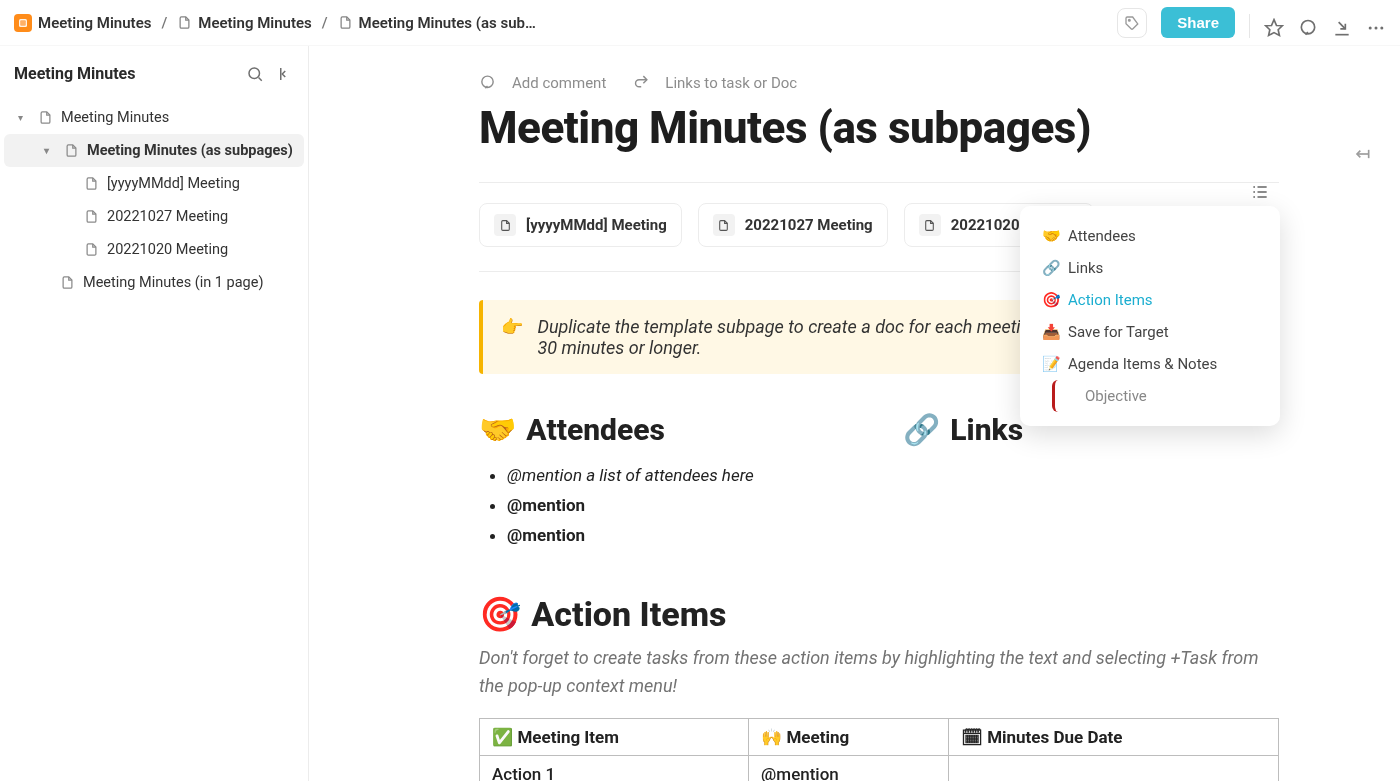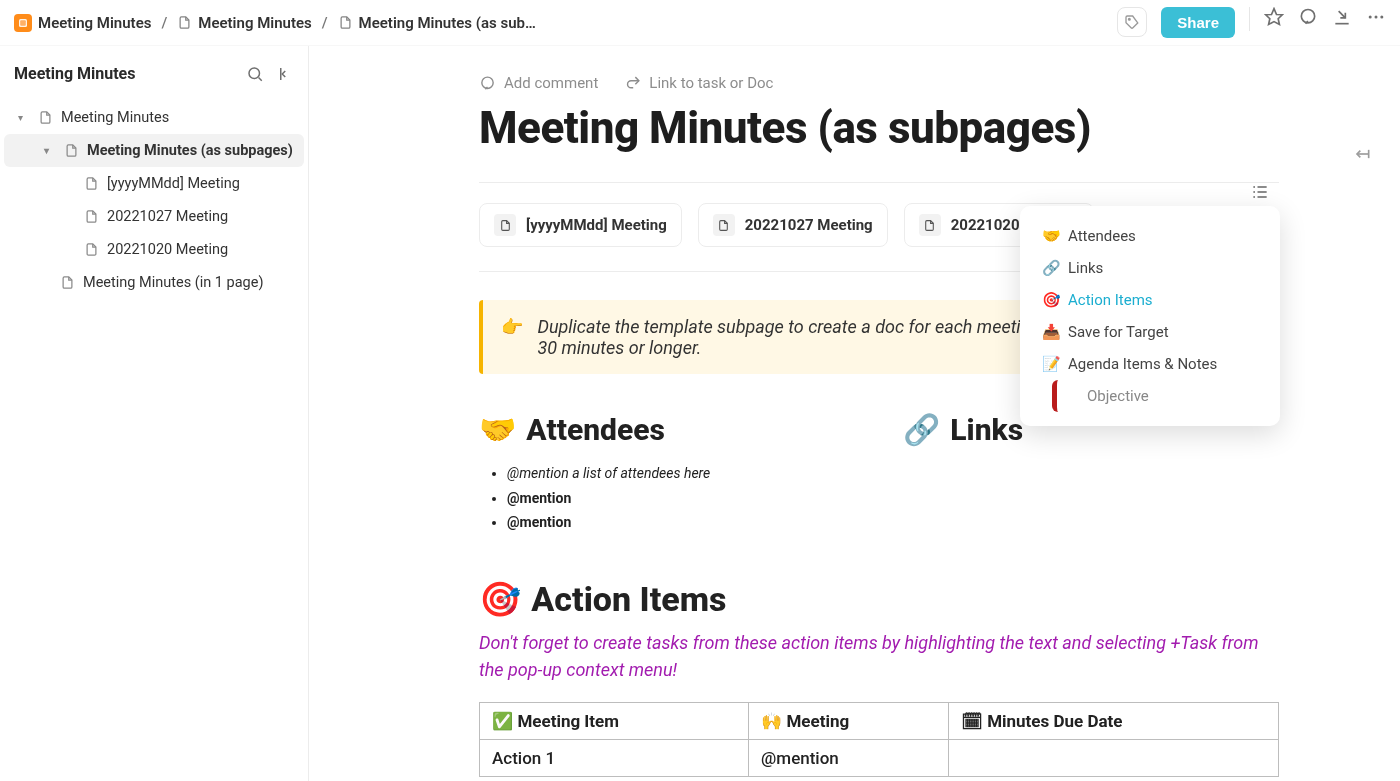--- a/index.html
+++ b/index.html
@@ -12,21 +12,21 @@
   .topbar {
     display: flex; align-items: center; justify-content: space-between;
     height: 46px; padding: 0 14px; border-bottom: 1px solid rgba(0,0,0,0.03);
   }
   .breadcrumbs { display: flex; align-items: center; gap: 10px; font-size: 15px; font-weight: 600; color: #333; }
   .breadcrumbs .sep { color: #777; font-weight: 500; }
   .breadcrumbs .crumb { display: inline-flex; align-items: center; gap: 6px; }
   .app-icon { width: 18px; height: 18px; background: #ff8c1a; border-radius: 4px; display:inline-flex; align-items:center; justify-content:center;}
   .app-icon svg { width:10px; height:10px; }
   .crumb-doc-icon { color:#848484; display:inline-flex; }
-  .top-actions { display: flex; align-items: flex-start; gap: 14px; }
+  .top-actions { display: flex; align-items: flex-end; gap: 14px; }
   .tag-btn { width:30px; height:30px; display:flex;align-items:center;justify-content:center;border-radius:6px;color:#9a9a9a;}
   .share-btn {
     background:#3bbfd6; color:#fff; border:none; border-radius:6px;
     padding:7px 16px; font-size:15px; font-weight:600; cursor:pointer;
   }
   .icon-btn { color:#6f6f6f; display:flex; align-items:center; justify-content:center; cursor:pointer;}
   
   .layout { display:flex; height: calc(781px - 46px); }
   .sidebar { width: 309px; min-width:309px; border-right:1px solid #ececec; background:#fff; padding-top:18px;}
   .sb-header { display:flex; align-items:center; justify-content:space-between; padding:0 16px 18px 14px;}
@@ -39,50 +39,50 @@
   .tree-row .doc-ic { color:#8a8a8a; display:inline-flex;}
   .tree-row.l0 { padding-left: 14px;}
   .tree-row.l1 { padding-left: 40px;}
   .tree-row.l2 { padding-left: 80px;}
   .new-page { display:flex; align-items:center; gap:10px; padding:10px 18px; color:#8a8a8a; font-size:14.5px; cursor:pointer;}
   
   .main-wrap { flex:1; position:relative; overflow:hidden; }
   .main { padding: 28px 0 0 0; height:100%; overflow:auto; }
   .content { max-width: 800px; margin: 0 0 0 170px; padding-bottom:60px;}
   .meta-line { display:flex; gap:26px; font-size:15px; color:#8d8d8d; margin-bottom:10px;}
-  .meta-link { display:flex; align-items:center; gap:8px; cursor:pointer;}
+  .meta-link { display:flex; align-items:flex-start; gap:16px; cursor:pointer;}
   .doc-title { font-size:44px; font-weight:800; letter-spacing:-0.5px; color:#1e1e1e; margin-top:2px; margin-bottom:28px;}
   .subpage-cards { display:flex; gap:16px; border-top:1px solid #ececec; border-bottom:1px solid #ececec; padding:20px 0 24px 0; margin-bottom:28px;}
   .subpage-card { display:flex; align-items:center; gap:10px; background:#fff; border:1px solid #ececec; border-radius:8px; padding:10px 14px; font-weight:700; color:#333; font-size:15px; cursor:pointer;}
   .subpage-card .doc-ic { background:#f2f2f2; width:22px;height:22px; border-radius:4px; display:inline-flex;align-items:center;justify-content:center;color:#555;}
   .callout { display:flex; gap:14px; background:#fff8e5; border-left:4px solid #f6b400; border-radius:4px; padding:16px 18px; font-size:18px; font-style:italic; color:#333; margin-bottom:38px;}
   .two-col { display:flex; gap:48px; margin-bottom:44px;}
   .col { flex:1;}
   .section-h { font-size:30px; font-weight:800; color:#222; display:flex; align-items:center; gap:10px; margin-bottom:14px;}
-  .bullets { list-style: disc; padding-left:28px; font-size:14px; line-height:1.75;}
+  .bullets { list-style: disc; padding-left:28px; font-size:17px; line-height:1.75;}
   .bullets .it { font-style:italic;}
   .bullets .bold { font-weight:700;}
   .action-title { font-size:34px; font-weight:800; color:#222; display:flex; align-items:center; gap:10px; margin-bottom:10px;}
-  .action-note { font-size:18px; font-style:italic; color:#a21caf; line-height:1.55; margin-bottom:18px;}
+  .action-note { font-size:18px; font-style:italic; color:#737373; line-height:1.55; margin-bottom:18px;}
   table.action-table { border-collapse:collapse; width:100%; font-size:17px;}
   table.action-table th, table.action-table td { border:1px solid #bdbdbd; padding:8px 12px; text-align:left; font-weight:700;}
   table.action-table td { font-weight:500;}
   
   .right-rail { position:absolute; top:90px; right:0; width:48px; display:flex; flex-direction:row; align-items:center; gap:40px; color:#9c9c9c; padding-top:8px;}
   .rr-item { cursor:pointer; font-size:14px; font-weight:600;}
   
   .outline-pop {
     position:absolute; top:160px; right:120px; width:260px; background:#fff;
     border-radius:10px; box-shadow:0 8px 28px rgba(0,0,0,0.14); padding:14px 12px 14px 12px;
     font-size:15px;
   }
   .outline-item { display:flex; align-items:center; gap:8px; padding:7px 10px; border-radius:6px; cursor:pointer; color:#444;}
   .outline-item .emoji-spot { width:18px; display:inline-block;}
   .outline-item.active { color:#1caed0;}
-  .outline-sub { padding-left:30px; color:#888; border-left:5px solid #b91c1c; margin-left:20px;}
+  .outline-sub { padding-left:30px; color:#888; border-left:3px solid #b91c1c; margin-left:20px;}
   .outline-btn { position:absolute; top:136px; right:130px; color:#666; cursor:pointer;}
   svg { display:block; }
 </style>
 </head>
 <body>
 
 <div class="topbar">
   <div class="breadcrumbs">
     <span class="crumb">
       <span class="app-icon">
@@ -240,21 +240,21 @@
                 <circle cx="12" cy="11" r="8"></circle>
                 <path d="M9 20l3-3"></path>
               </svg>
             <span>Add comment</span>
           </span>
           <span class="meta-link">
             <svg width="17" height="17" viewBox="0 0 24 24" fill="none" stroke="currentColor" stroke-width="2">
                 <path d="m16 3 5 5-5 5"></path>
                 <path d="M21 8H10a5 5 0 0 0 0 10h3"></path>
               </svg>
-            <span>Link to task or Doc</span>
+            <span>Links to task or Doc</span>
           </span>
         </div>
         <h1 class="doc-title">Meeting Minutes (as subpages)</h1>
 
         <div class="subpage-cards">
           <div class="subpage-card">
             <span class="doc-ic">
                 <svg width="13" height="13" viewBox="0 0 24 24" fill="none" stroke="currentColor" stroke-width="2">
                   <path d="M14 3H7a2 2 0 0 0-2 2v14a2 2 0 0 0 2 2h10a2 2 0 0 0 2-2V8z"></path>
                   <path d="M14 3v5h5"></path>

